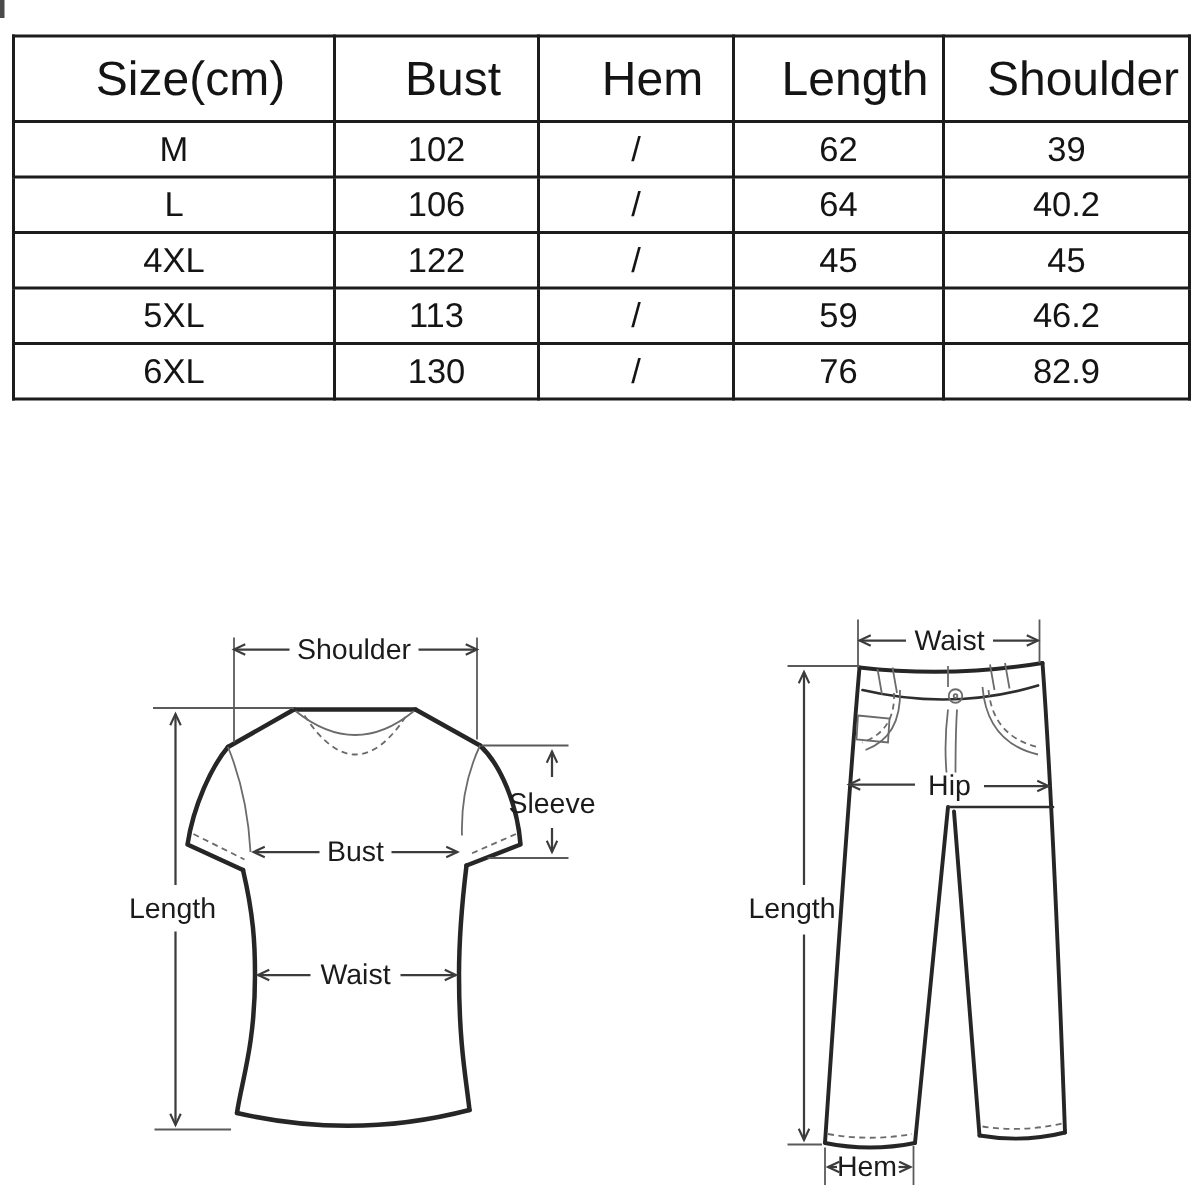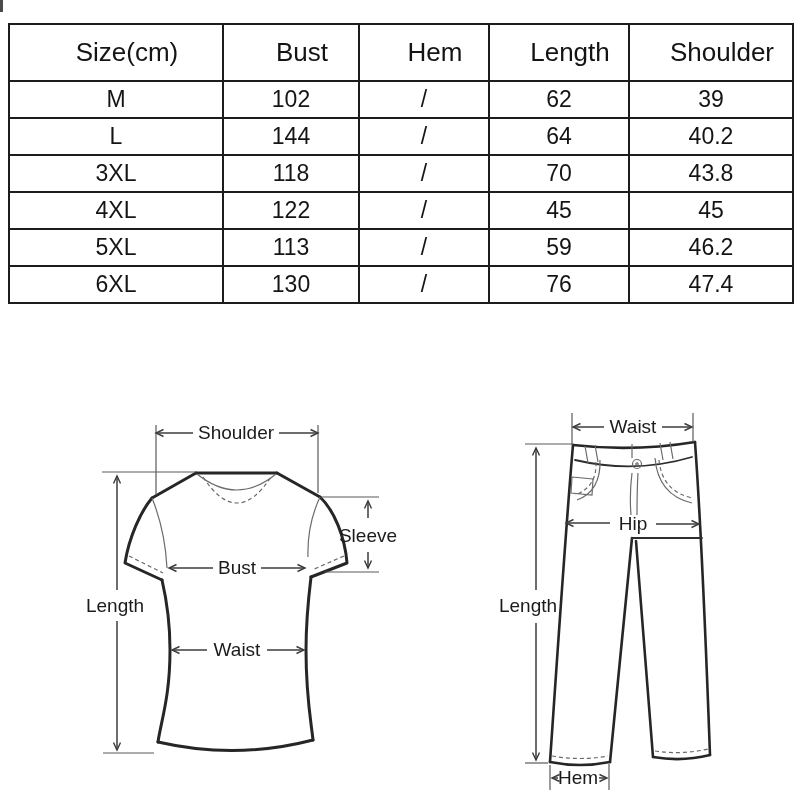--- a/index.html
+++ b/index.html
@@ -12,21 +12,21 @@
   }
   table.size-table{
     position:absolute;left:8px;top:23px;
     border-collapse:collapse;table-layout:fixed;width:784px;
   }
   table.size-table th,
   table.size-table td{
     border:2px solid #1c1c1c;text-align:center;vertical-align:middle;
     color:#141414;font-weight:400;padding:0;overflow:hidden;white-space:nowrap;
   }
-  table.size-table thead th{height:55px;font-size:26px;padding-left:22px;}
+  table.size-table thead th{height:55px;font-size:32px;padding-left:22px;}
   table.size-table tbody td{height:35px;font-size:23px;}
   .diagram{position:absolute;}
   #tshirt-svg{left:55px;top:405px;}
   #pants-svg{left:470px;top:405px;}
   svg text{
     font-family:"Liberation Sans",sans-serif;font-size:19px;fill:#1b1b1b;
   }
   .thick{stroke:#262626;stroke-width:3;fill:none;stroke-linecap:round;stroke-linejoin:round;}
   .thick-p{stroke:#262626;stroke-width:2.6;fill:none;stroke-linecap:round;stroke-linejoin:round;}
   .med{stroke:#2e2e2e;stroke-width:1.8;fill:none;stroke-linecap:round;}
@@ -60,52 +60,45 @@
   <tbody>
     <tr>
       <td>M</td>
       <td>102</td>
       <td>/</td>
       <td>62</td>
       <td>39</td>
     </tr>
     <tr>
       <td>L</td>
-      <td>144</td>
+      <td>106</td>
       <td>/</td>
       <td>64</td>
       <td>40.2</td>
     </tr>
     <tr>
-      <td>3XL</td>
-      <td>118</td>
-      <td>/</td>
-      <td>70</td>
-      <td>43.8</td>
-    </tr>
-    <tr>
       <td>4XL</td>
       <td>122</td>
       <td>/</td>
       <td>45</td>
       <td>45</td>
     </tr>
     <tr>
       <td>5XL</td>
       <td>113</td>
       <td>/</td>
       <td>59</td>
       <td>46.2</td>
     </tr>
     <tr>
       <td>6XL</td>
       <td>130</td>
       <td>/</td>
       <td>76</td>
-      <td>47.4</td>
+      <td>82.9</td>
     </tr>
   </tbody>
 </table>
 
 <svg id="tshirt-svg" class="diagram" width="400" height="395" viewBox="0 0 400 395">
   <defs>
     <marker id="ahT" markerWidth="11" markerHeight="11" refX="8.5" refY="5" orient="auto-start-reverse" markerUnits="userSpaceOnUse">
       <path d="M1,1.5 L8.5,5 L1,8.5" fill="none" stroke="#3c3c3c" stroke-width="1.4"></path>
     </marker>
   </defs>

